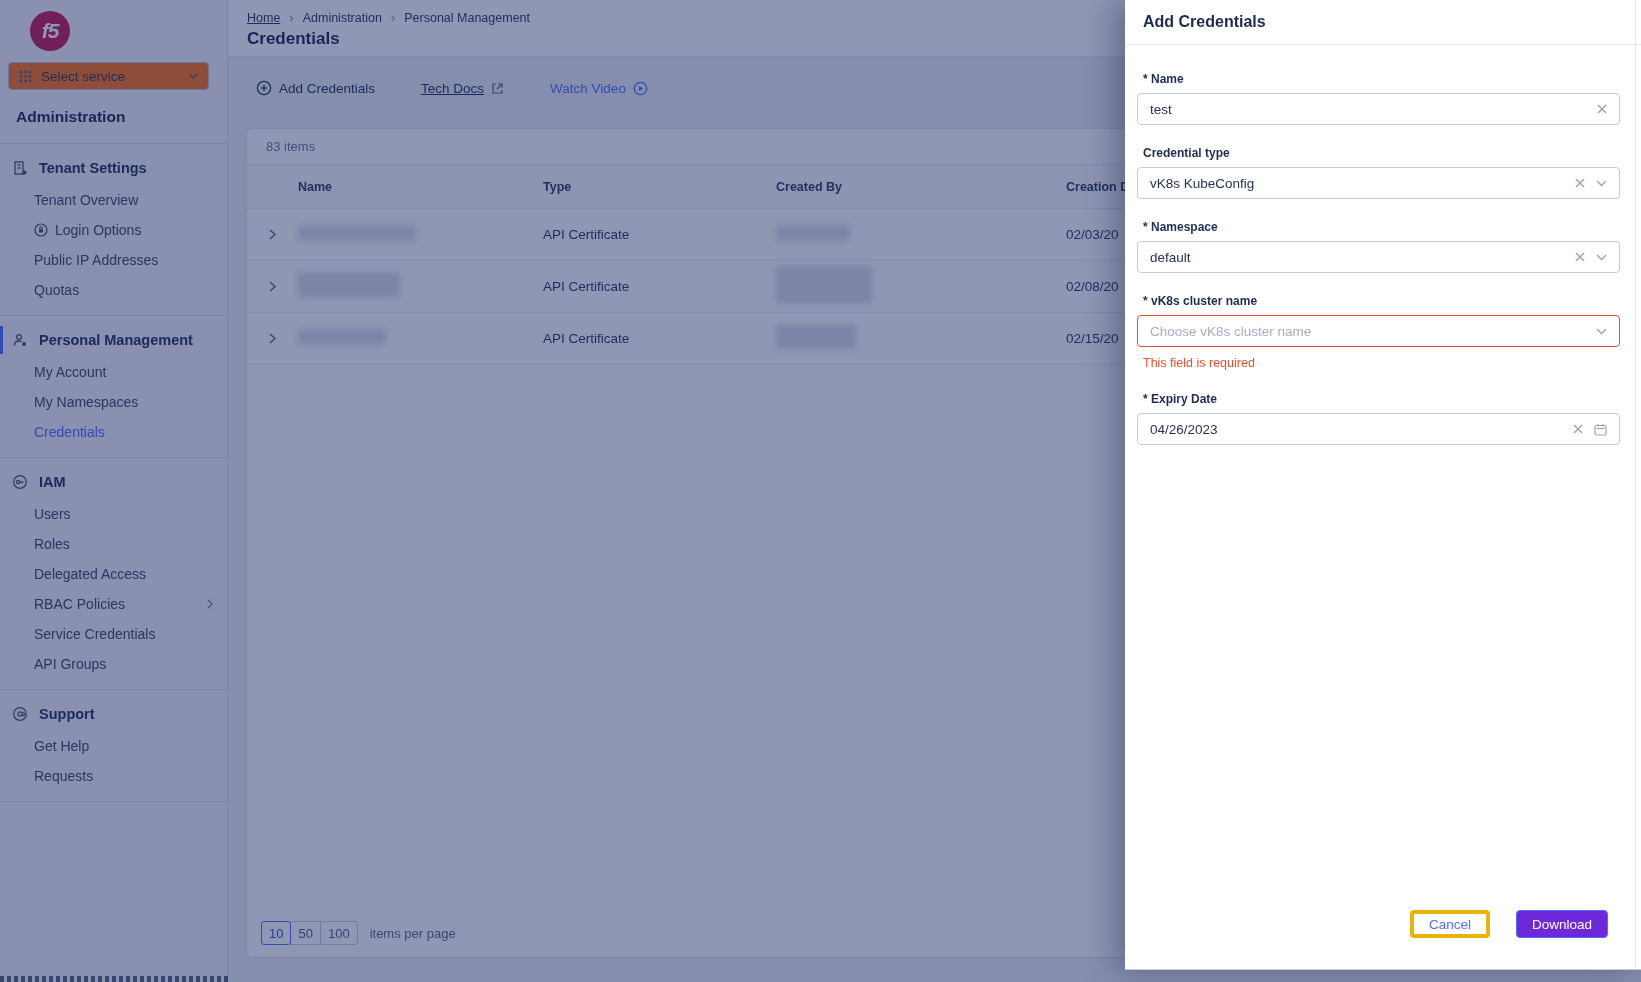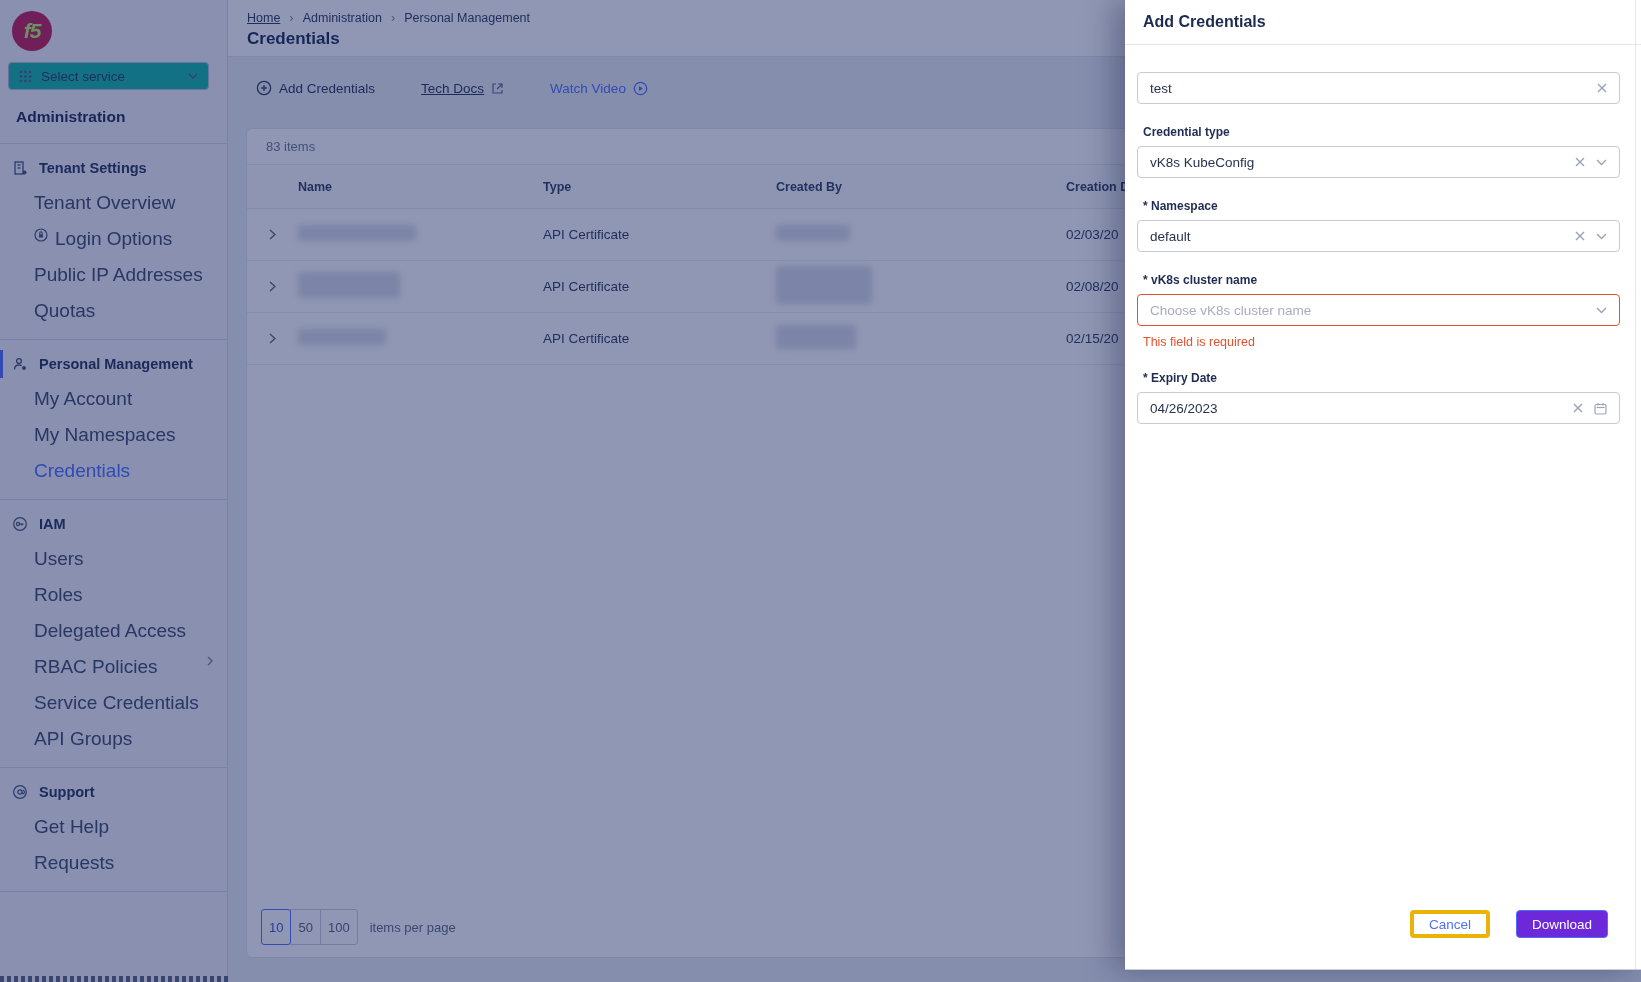--- a/index.html
+++ b/index.html
@@ -6,36 +6,36 @@
   html,body { margin:0; padding:0; }
   body {
     width:1641px; height:982px; position:relative; overflow:hidden;
     font-family:"Liberation Sans", sans-serif; background:#edeff4;
   }
   svg { display:block; }
 
   
   .sidebar { position:absolute; top:0; left:0; width:228px; height:982px;
     background:#f1f2f7; border-right:1px solid #d6dae4; }
-  .logo { position:absolute; top:11px; left:12px; width:40px; height:40px; border-radius:50%;
-    background:#C51D52; color:#bef264; font-weight:bold; font-style:italic; font-size:21px;
+  .logo { position:absolute; top:11px; left:30px; width:40px; height:40px; border-radius:50%;
+    background:#C51D52; color:#ffffff; font-weight:bold; font-style:italic; font-size:21px;
     display:flex; align-items:center; justify-content:center; letter-spacing:-1px; }
   .select-service { position:absolute; top:62px; left:8px; width:201px; height:28px;
-    background:#14b8a6; border:1px solid #b6bdce; border-radius:4px;
+    background:#f97316; border:1px solid #b6bdce; border-radius:4px;
     display:flex; align-items:center; gap:9px; padding:0 10px; color:#2c3a5c; font-size:13.5px; cursor:pointer; }
   .select-service .chev { margin-left:auto; }
   .admin-title { position:absolute; top:108px; left:16px; font-size:15.5px; font-weight:bold; color:#1c2a4e; }
   .nav { position:absolute; top:143px; left:0; right:0; }
   .nav-group { border-top:1px solid #d6dae4; padding:7px 0 10px 0; }
   .nav-group.last { border-bottom:1px solid #d6dae4; }
   .group-header { position:relative; display:flex; align-items:center; gap:11px;
     padding:9px 14px 9px 12px; font-size:14.5px; font-weight:600; color:#243358; }
   .group-header .accent-bar { position:absolute; left:0; top:3px; bottom:3px; width:3px; background:#4C6FFF; }
-  .nav-item { display:flex; align-items:flex-start; gap:7px; padding:7px 14px 7px 34px;
-    font-size:19px; color:#3e4a69; cursor:pointer; }
+  .nav-item { display:flex; align-items:center; gap:7px; padding:7px 14px 7px 34px;
+    font-size:14px; color:#3e4a69; cursor:pointer; }
   .nav-item.active { color:#4C6FFF; }
   .nav-item .chev-right { margin-left:auto; }
   .crop-strip { position:absolute; bottom:0; left:0; width:520px; height:6px; opacity:.8;
     background:repeating-linear-gradient(90deg,#39415f 0 4px, transparent 4px 7px); }
 
   
   .main { position:absolute; left:228px; top:0; right:0; bottom:0; background:#edeff4; }
   .page-header { height:57px; background:#fff; border-bottom:1px solid #e0e4ec; padding:10px 0 0 19px; }
   .breadcrumb { display:flex; align-items:center; gap:9px; font-size:12.5px; color:#2c3a5c; }
   .breadcrumb .sep::before { content:"›"; color:#7c87a0; font-size:13px; }
@@ -56,21 +56,21 @@
   .thead, .trow { display:grid; grid-template-columns:51px 245px 233px 290px 1fr; align-items:center; }
   .thead { height:44px; font-size:12.5px; font-weight:bold; color:#2f3d5f;
     background:#fbfcfd; border-bottom:1px solid #e7eaf1; }
   .trow { height:52px; border-bottom:1px solid #eaedf3; font-size:13.5px; color:#2c3a5c; cursor:pointer; }
   .trow .chev { justify-self:center; }
   .redact { background:#d9dce6; border-radius:2px; filter:blur(3px); }
   .r1 .rd-name { width:118px; height:16px; } .r1 .rd-by { width:74px; height:16px; }
   .r2 .rd-name { width:102px; height:26px; } .r2 .rd-by { width:96px; height:38px; }
   .r3 .rd-name { width:88px; height:16px; }  .r3 .rd-by { width:80px; height:24px; }
   .pagination { position:absolute; left:14px; bottom:12px; display:flex; align-items:center; font-size:13px; }
-  .pg { min-width:30px; height:36px; display:flex; align-items:center; justify-content:center;
+  .pg { min-width:30px; height:24px; display:flex; align-items:center; justify-content:center;
     border:1px solid #c7cdda; background:#fff; color:#55617e; padding:0 7px; cursor:pointer; }
   .pg + .pg { margin-left:-1px; }
   .pg:first-child { border-radius:3px 0 0 3px; }
   .pg:nth-child(3) { border-radius:0 3px 3px 0; }
   .pg.selected { border-color:#4C6FFF; color:#3a50cf; position:relative; z-index:1; border-radius:3px; }
   .pg-label { margin-left:12px; color:#5d6984; }
 
   
   .overlay { position:absolute; inset:0; background:rgba(19,33,95,0.47); z-index:50; }
   .panel { position:absolute; left:1125px; top:0; width:516px; height:970px; background:#fff; z-index:60;
@@ -344,20 +344,21 @@
 </div>
 
 <div class="overlay"></div>
 
 <div class="panel">
   <div class="panel-gutter"></div>
   <div class="panel-header">Add Credentials</div>
 
   <div class="panel-body">
 
+    <div class="f-label">* Name</div>
     <div class="control">
       <input value="test" style="">
       <span class="icons">
         <span class="icon-btn">
           <svg width="10" height="10" viewBox="0 0 10 10" stroke="#9aa3b7" stroke-width="1.4">
               <line x1="1" y1="1" x2="9" y2="9"></line>
               <line x1="9" y1="1" x2="1" y2="9"></line>
             </svg>
         </span>
       </span>

